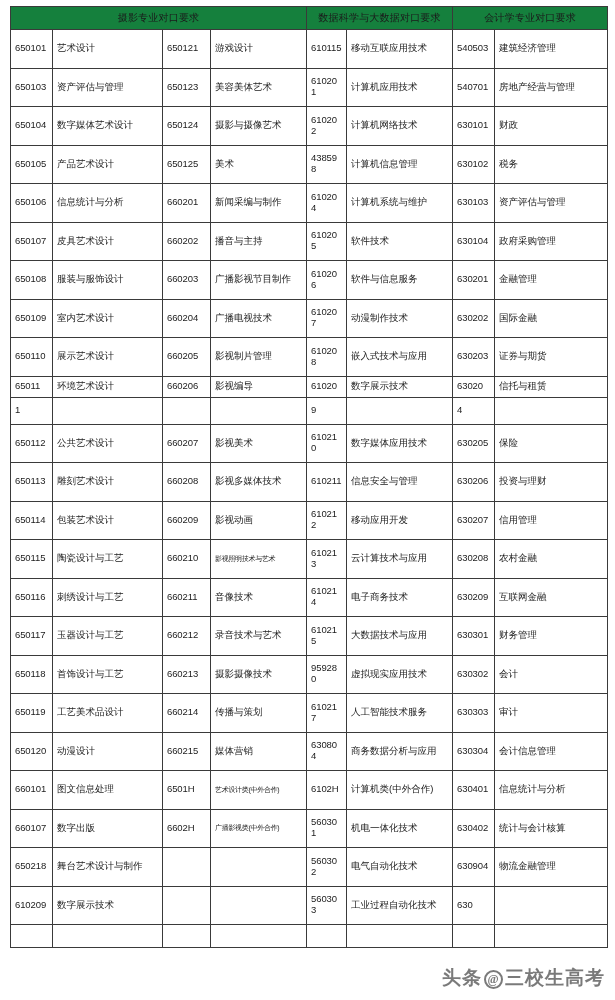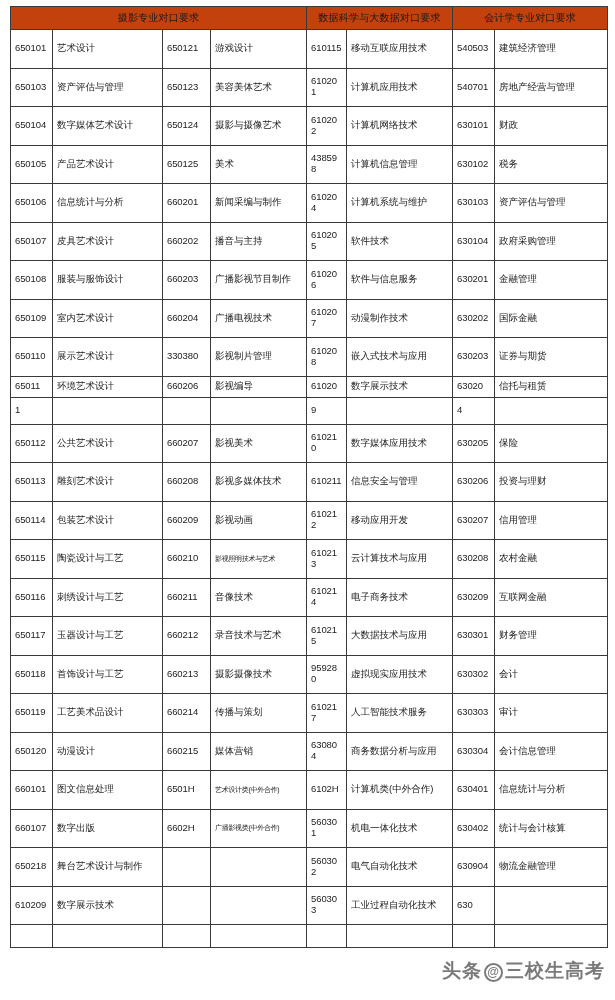--- a/index.html
+++ b/index.html
@@ -28,21 +28,21 @@
   table.grid td,table.grid th{
     border:1px solid #3a3a3a;
     padding:0 4px;
     vertical-align:middle;
     line-height:1.15;
     font-weight:normal;
     overflow:hidden;
     word-break:break-all;
   }
   th.group-head{
-    background:#c2410c;
+    background:#15803d;
     text-align:center;
     font-weight:bold;
     font-size:10px;
     height:22px;
     letter-spacing:.2px;
   }
   td.code{
     font-size:9.5px;
     letter-spacing:-.1px;
   }
@@ -63,28 +63,28 @@
   col.c-code2{width:48px;}
   col.c-name2{width:96px;}
   col.c-code3{width:40px;}
   col.c-name3{width:106px;}
   col.c-code4{width:42px;}
   col.c-name4{width:113px;}
 
   .watermark{
     position:absolute;
     right:10px;
-    bottom:16px;
+    bottom:9px;
     font-size:19px;
     font-weight:bold;
     color:rgba(40,40,40,.62);
     letter-spacing:1px;
     white-space:nowrap;
     pointer-events:none;
-    font-family:Liberation Sans, sans-serif;
+    font-family:Liberation Serif, serif;
   }
   .watermark .at{
     display:inline-block;
     border:2px solid rgba(40,40,40,.62);
     border-radius:50%;
     width:15px;height:15px;
     line-height:15px;
     text-align:center;
     font-size:12px;
     margin:0 2px;
@@ -190,21 +190,21 @@
           <td class="code">660204</td>
           <td class="name">广播电视技术</td>
           <td class="code">610207</td>
           <td class="name">动漫制作技术</td>
           <td class="code">630202</td>
           <td class="name">国际金融</td>
         </tr>
         <tr class="databody">
           <td class="code">650110</td>
           <td class="name">展示艺术设计</td>
-          <td class="code">330380</td>
+          <td class="code">660205</td>
           <td class="name">影视制片管理</td>
           <td class="code">610208</td>
           <td class="name">嵌入式技术与应用</td>
           <td class="code">630203</td>
           <td class="name">证券与期货</td>
         </tr>
         <tr class="short">
           <td class="code">65011</td>
           <td class="name">环境艺术设计</td>
           <td class="code">660206</td>

